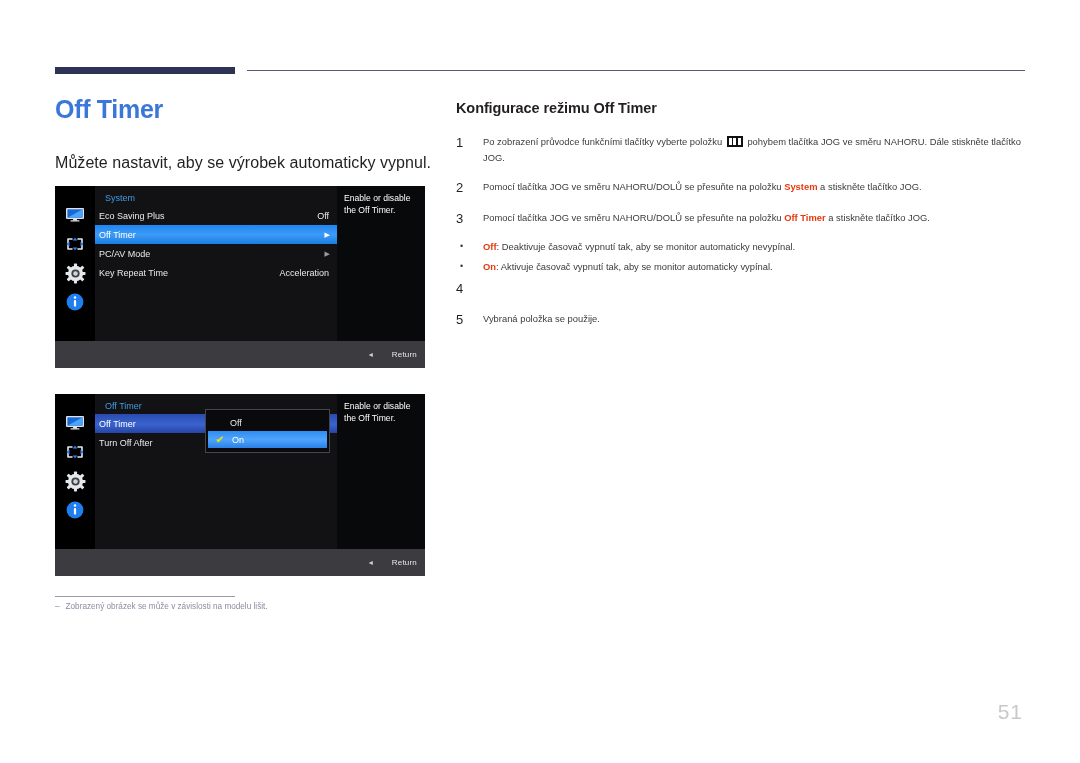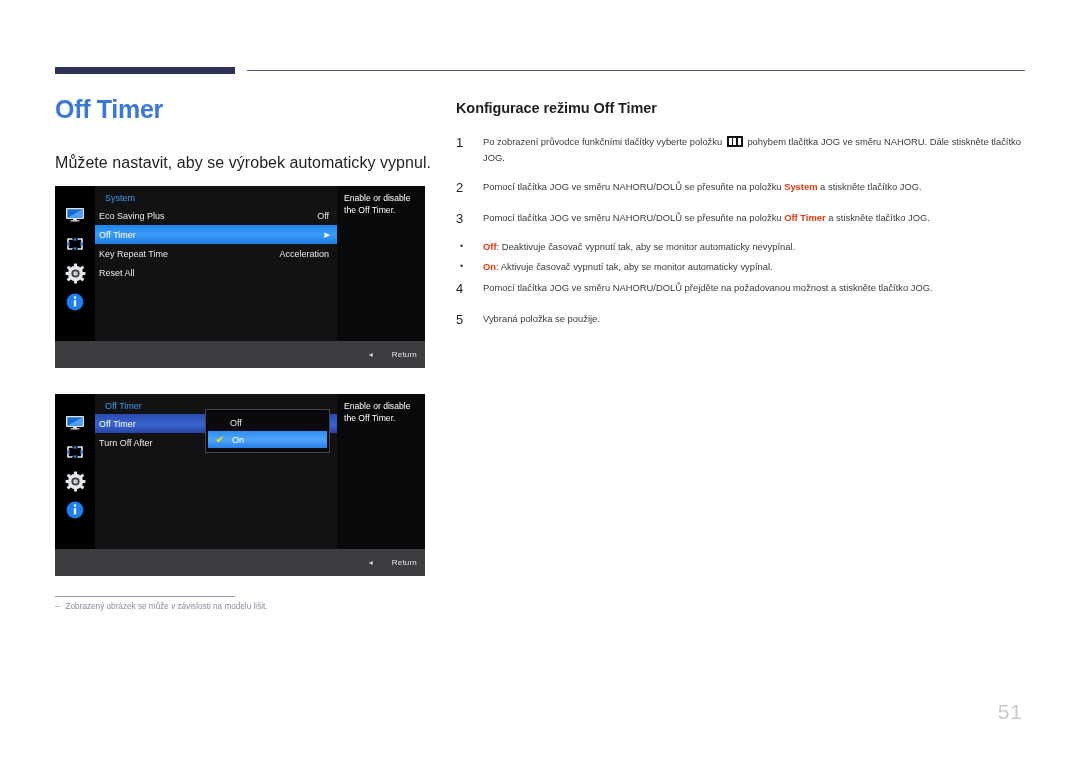--- a/index.html
+++ b/index.html
@@ -349,27 +349,27 @@
         <span class="m-label">Eco Saving Plus</span>
         <span class="m-value">Off</span>
         <span class="m-arrow"></span>
       </div>
       <div class="menu-row selected">
         <span class="m-label">Off Timer</span>
         <span class="m-value"></span>
         <span class="m-arrow">▶</span>
       </div>
       <div class="menu-row">
+        <span class="m-label">PC/AV Mode</span>
+        <span class="m-value"></span>
+        <span class="m-arrow">▶</span>
+      </div>
+      <div class="menu-row">
         <span class="m-label">Key Repeat Time</span>
         <span class="m-value">Acceleration</span>
-        <span class="m-arrow"></span>
-      </div>
-      <div class="menu-row">
-        <span class="m-label">Reset All</span>
-        <span class="m-value"></span>
         <span class="m-arrow"></span>
       </div>
     </div>
   </div>
 
   <div class="osd-desc">Enable or disable the Off Timer.</div>
 
   <div class="osd-footer">
     <span class="back-arrow">◂</span>
     <span class="return-label">Return</span>
@@ -494,21 +494,20 @@
 
   <div class="bullet">
     <span class="bl-dot">•</span>
     <span class="bl-text">
       <span class="hl-red">On</span><span>: Aktivuje časovač vypnutí tak, aby se monitor automaticky vypínal.</span>
     </span>
   </div>
 
   <div class="step">
     <span class="step-num">4</span>
-    <span class="step-text">Pomocí tlačítka JOG ve směru NAHORU/DOLŮ přejděte na požadovanou možnost a stiskněte tlačítko JOG.</span>
   </div>
 
   <div class="step">
     <span class="step-num">5</span>
     <span class="step-text">Vybraná položka se použije.</span>
   </div>
 </div>
 
 <div id="page-number">51</div>
 

